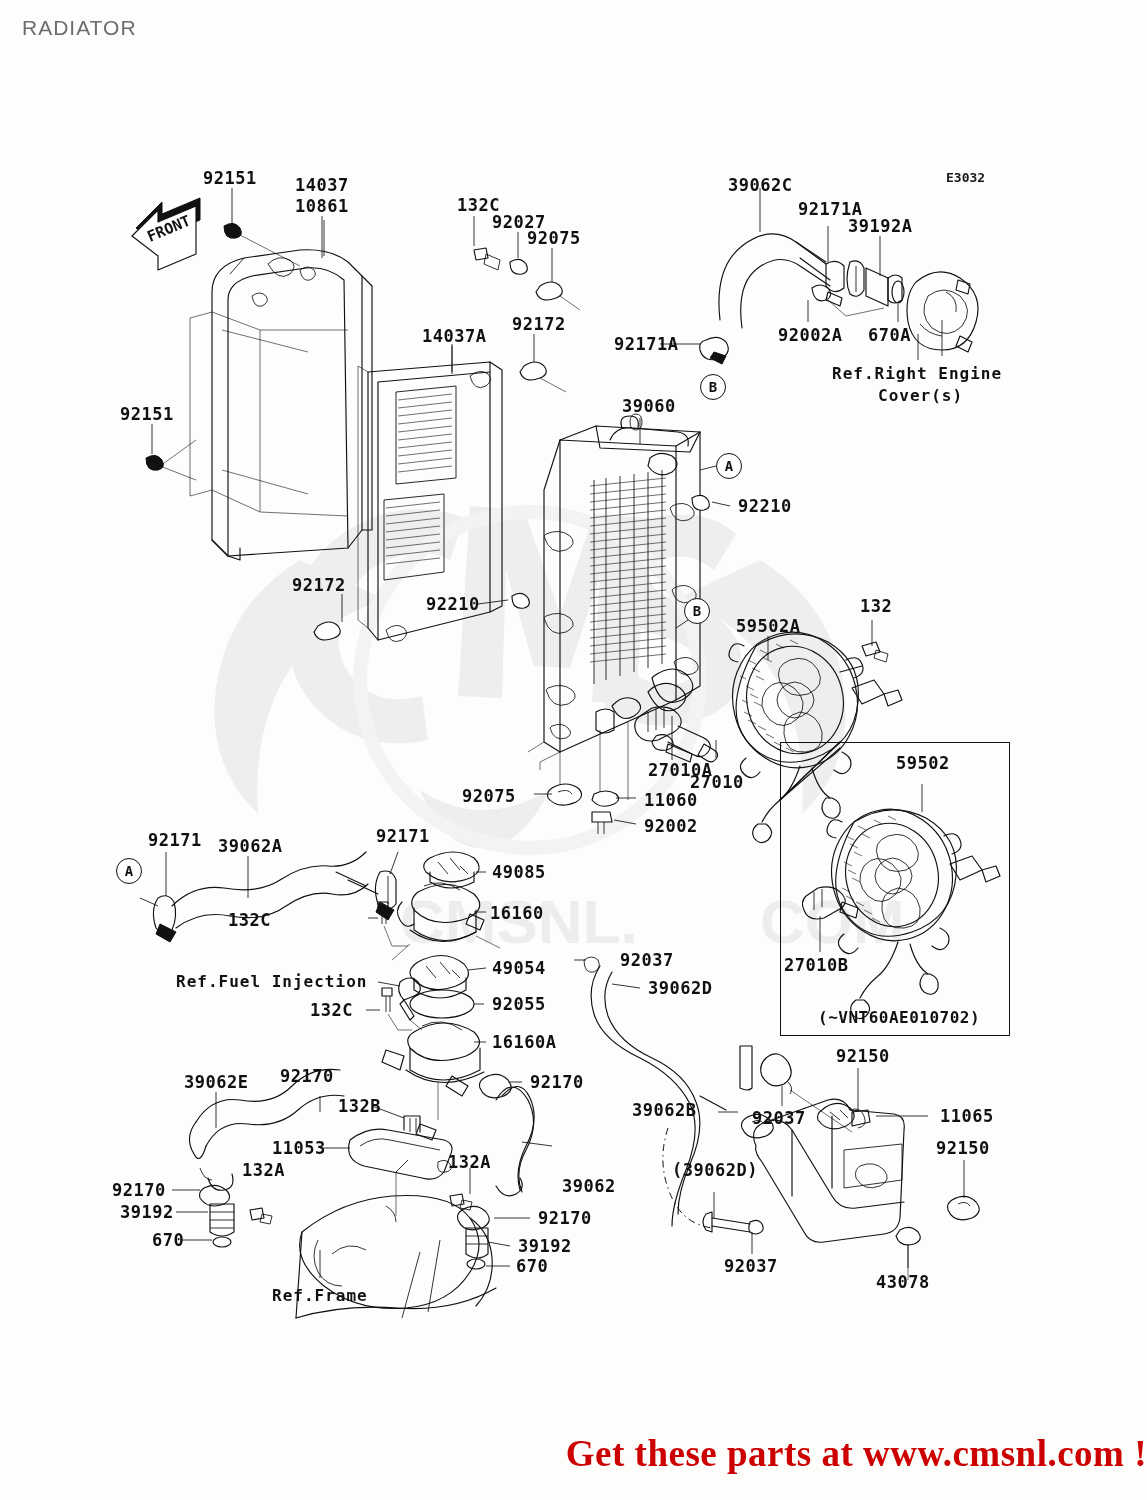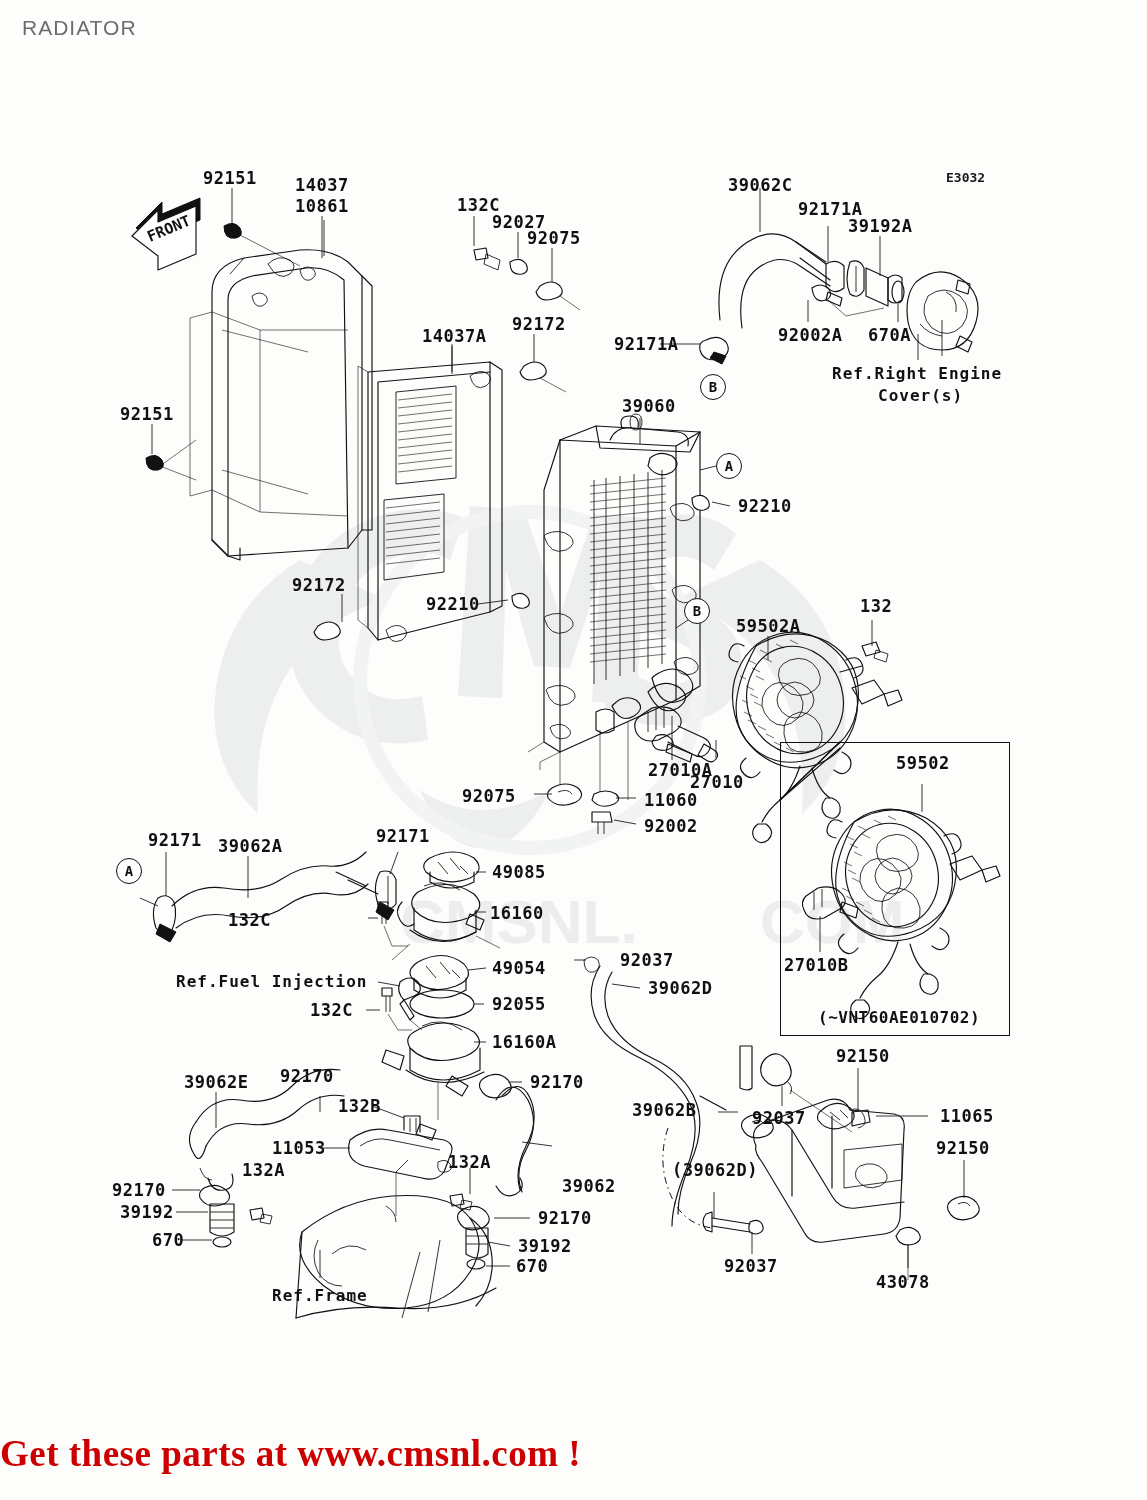--- a/index.html
+++ b/index.html
@@ -38,21 +38,21 @@
 
   
   .wm{position:absolute;opacity:1;pointer-events:none;}
   .wmtxt{position:absolute;font-family:"Liberation Sans",sans-serif;font-weight:bold;
       color:#eceded;white-space:nowrap;pointer-events:none;}
 
   
   .inset{position:absolute;border:1.4px solid #111;background:transparent;}
 
   
-  .footer{position:absolute;left:0;right:0;top:1432px;text-align:left;
+  .footer{position:absolute;left:0;right:0;top:1432px;text-align:right;
       font-family:"Liberation Serif",serif;font-weight:bold;font-size:37px;color:#cc0000;
       letter-spacing:0.5px;}
 
   
   .frontwrap{position:absolute;left:128px;top:196px;width:80px;height:86px;}
 </style>
 </head>
 <body>
 
 <div id="sheet">

